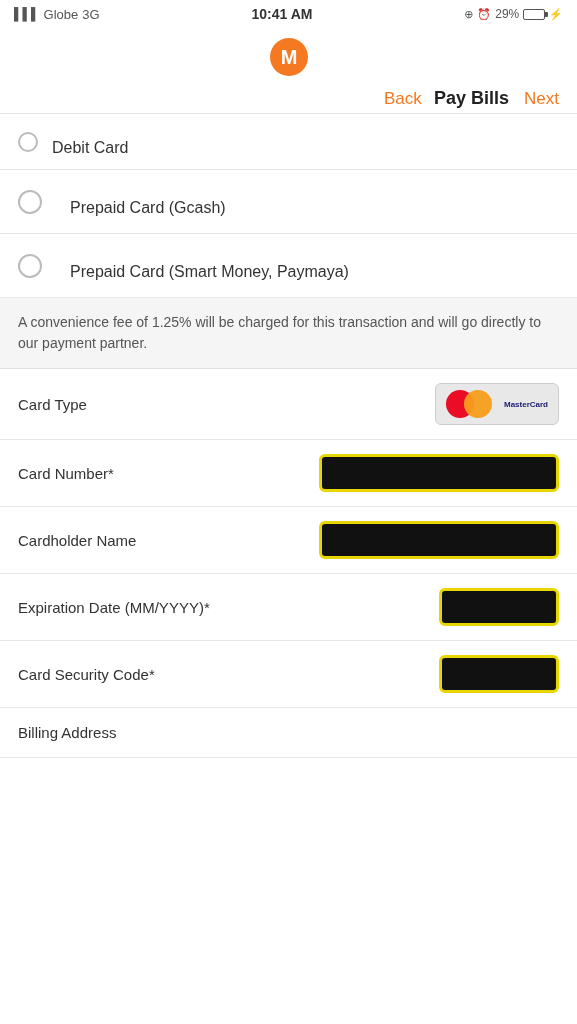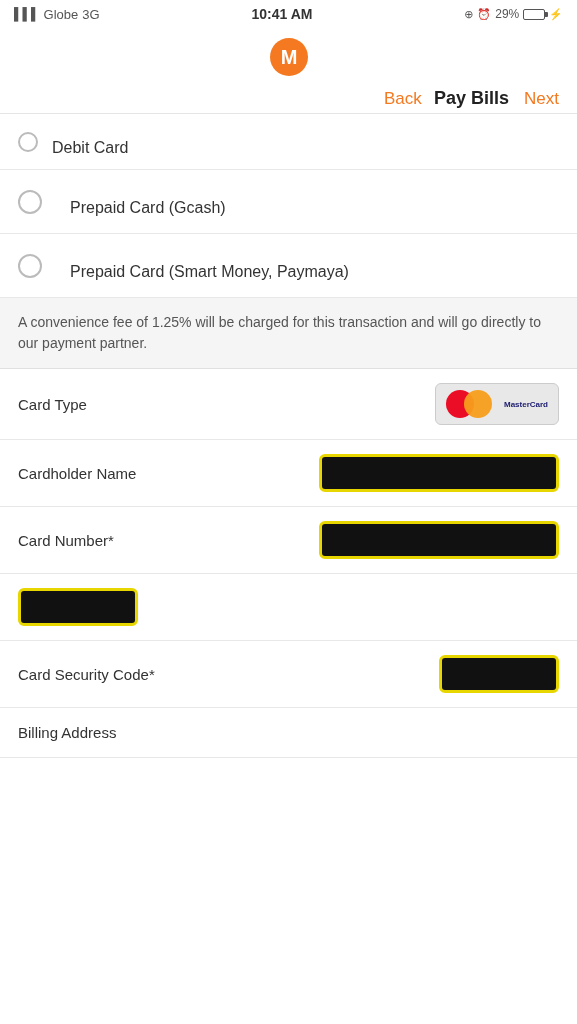--- a/index.html
+++ b/index.html
@@ -256,30 +256,31 @@
     <div class="mc-wrapper">
       <div style="position:relative; display:flex; align-items:center; width:46px; height:28px;">
         <div class="mc-left"></div>
         <div class="mc-right"></div>
       </div>
       <span style="font-size:8px; font-weight:700; color:#1a1a6e; margin-left:12px; white-space:nowrap;">MasterCard</span>
     </div>
   </div>
 
   <div class="form-row">
+    <span class="form-label">Card Number*</span>
+    <div class="form-input"></div>
+  </div>
+
+  <div class="form-row">
     <span class="form-label">Cardholder Name</span>
     <div class="form-input"></div>
   </div>
 
   <div class="form-row">
-    <span class="form-label">Card Number*</span>
-    <div class="form-input"></div>
-  </div>
-
-  <div class="form-row">
+    <span class="form-label">Expiration Date (MM/YYYY)*</span>
     <div class="form-input-sm"></div>
   </div>
 
   <div class="form-row">
     <span class="form-label">Card Security Code*</span>
     <div class="form-input-sm"></div>
   </div>
 
 </div>
 

